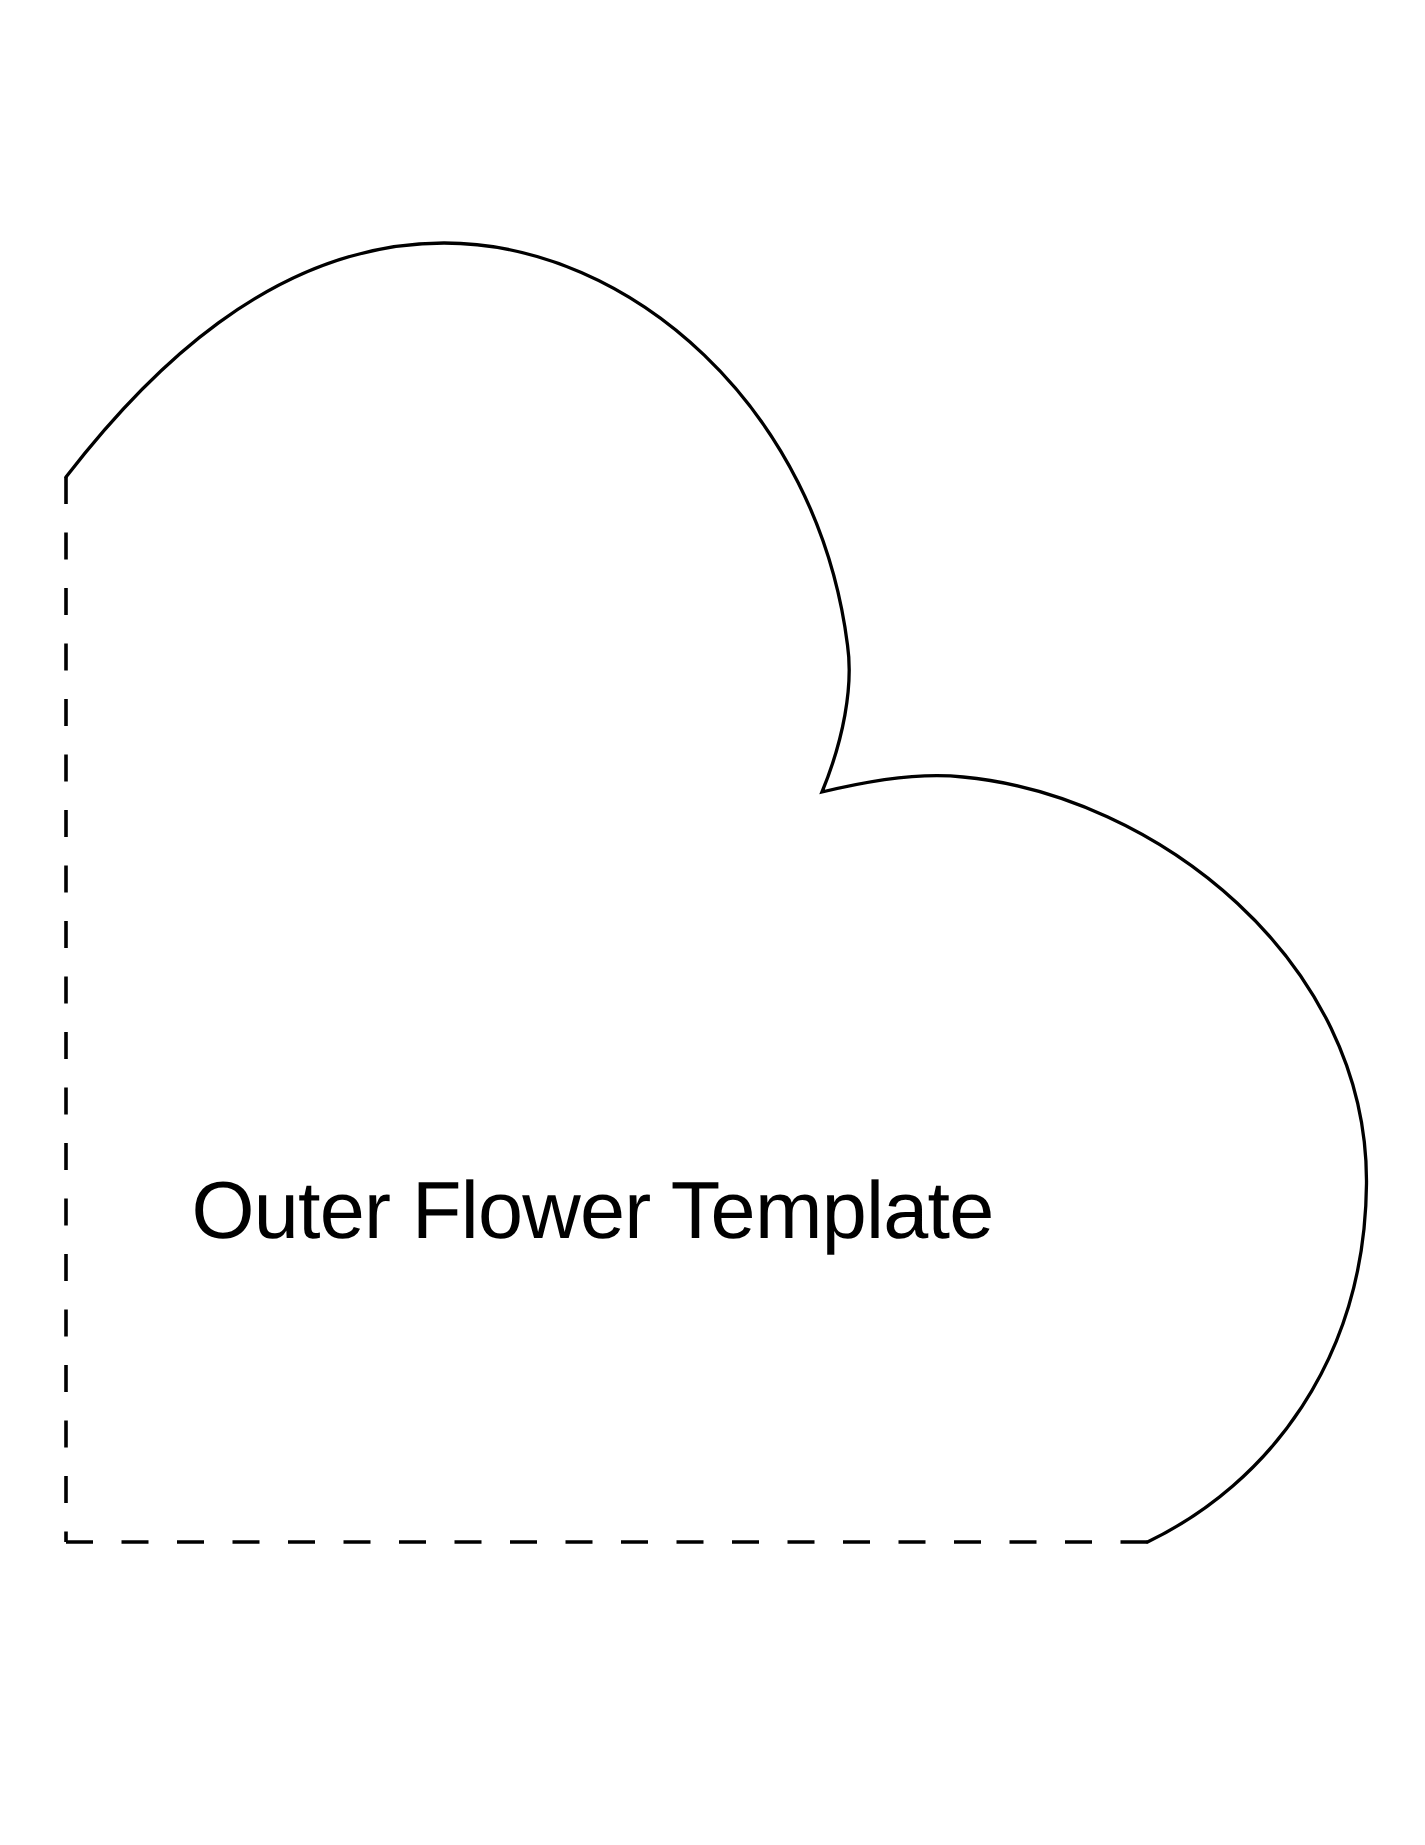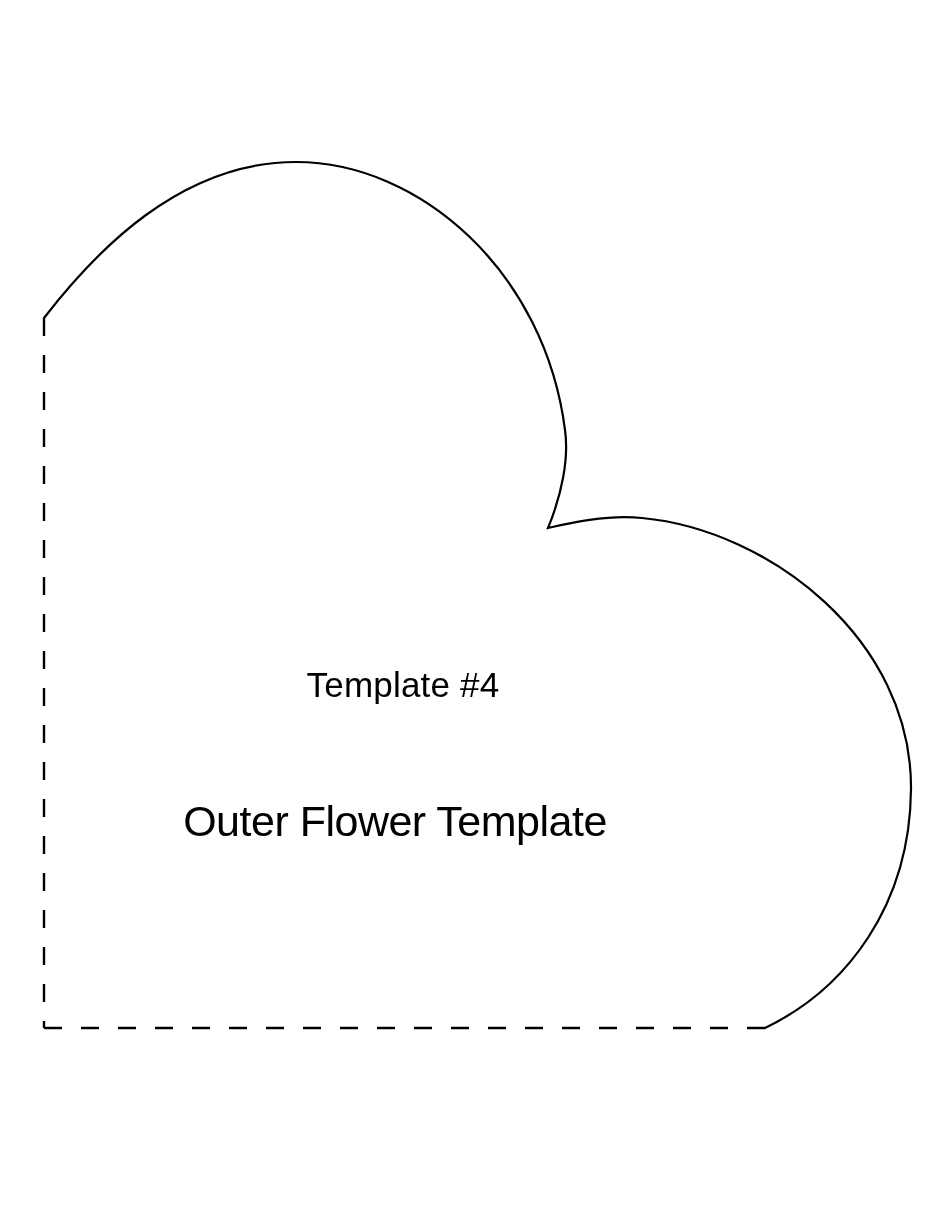--- a/index.html
+++ b/index.html
@@ -45,33 +45,31 @@
   }
   .label-number {
     top: 667px;
     left: 403px;
     font-size: 35px;
     letter-spacing: 0.2px;
   }
   .label-title {
     top: 780px;
     left: 395px;
-    font-size: 43px;
+    font-size: 54px;
     letter-spacing: -0.5px;
-    margin-top: 20px;
   }
 </style>
 </head>
 <body>
 
 <div class="page">
 
   <svg class="outline-svg" viewBox="0 0 950 1230" xmlns="http://www.w3.org/2000/svg" aria-hidden="true">
     <path class="cut-line" d="M 44 318 C 95 252 180 162 296 162 C 420 162 545 272 565 430 C 569 458 562 494 548 528 C 585 519 616 515 642 518 C 770 530 912 640 911 789 C 910 906 846 989 765 1028" stroke="#000000"></path>
     <path class="fold-line" d="M 44 318 L 44 1028" stroke="#000000"></path>
     <path class="fold-line" d="M 44 1028 L 765 1028" stroke="#000000"></path>
   </svg>
 
-  <div class="label label-number">Template #4</div>
 
   <div class="label label-title">Outer Flower Template</div>
 
 </div>
 
 </body></html>

